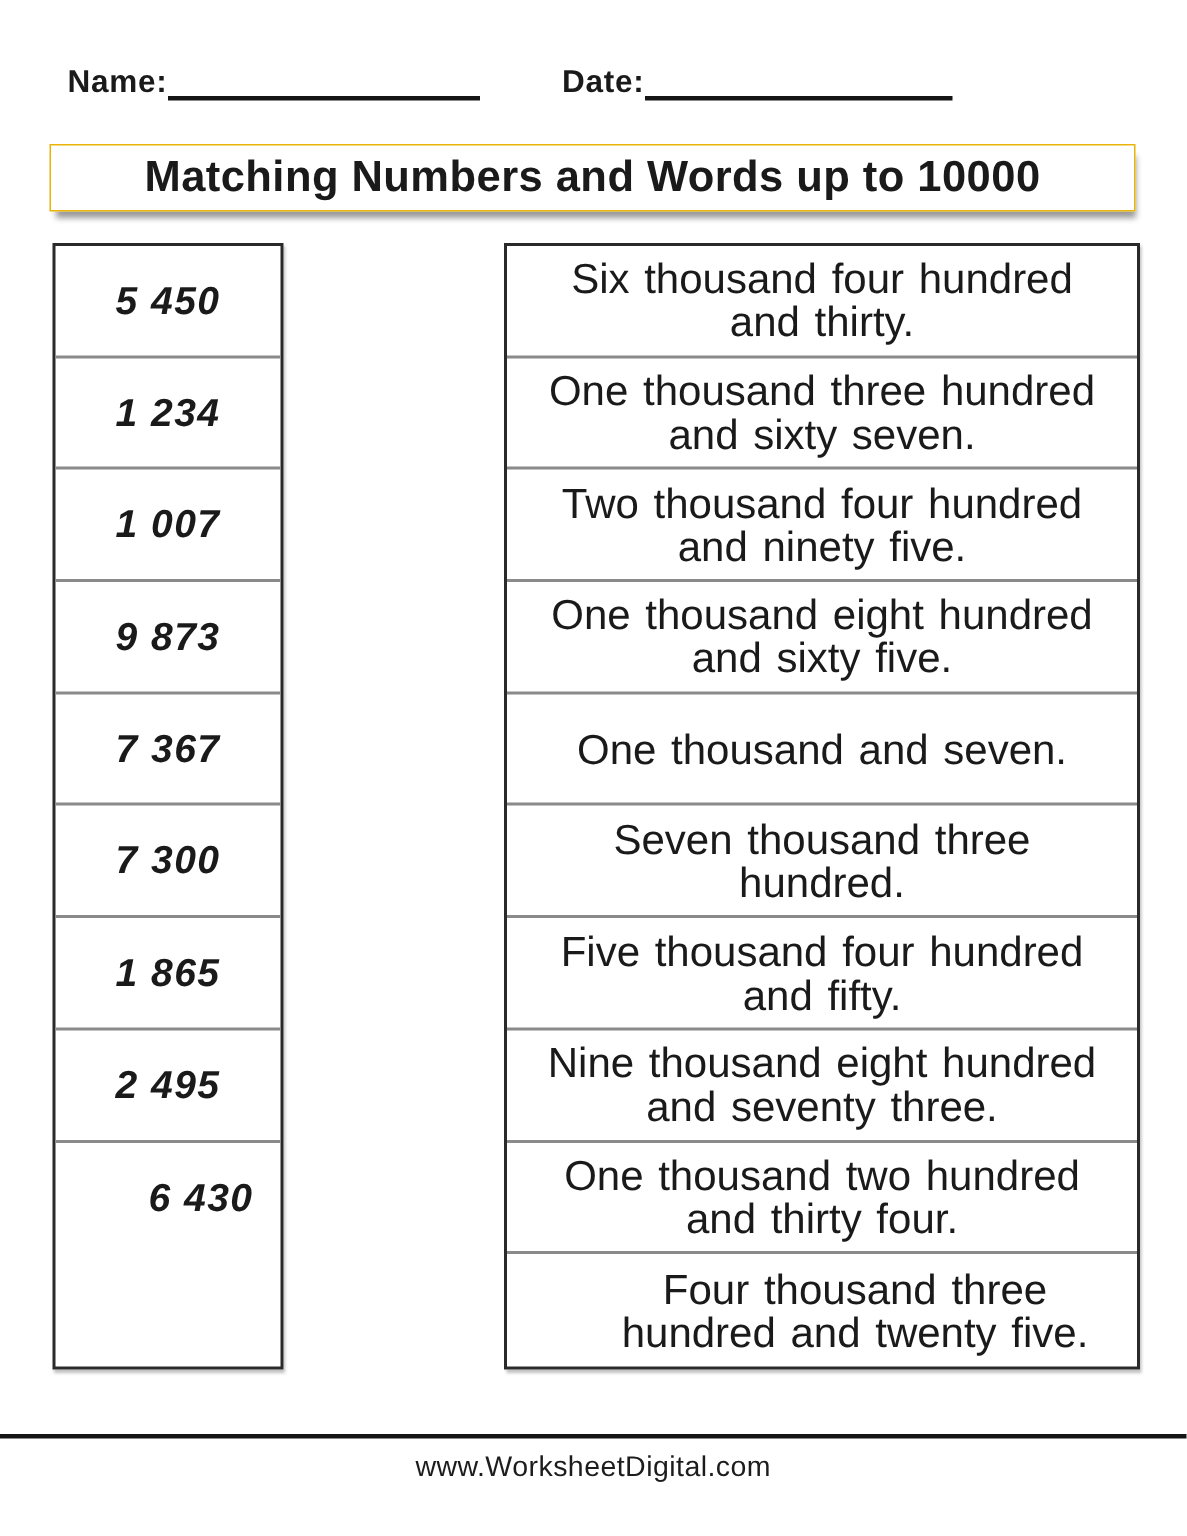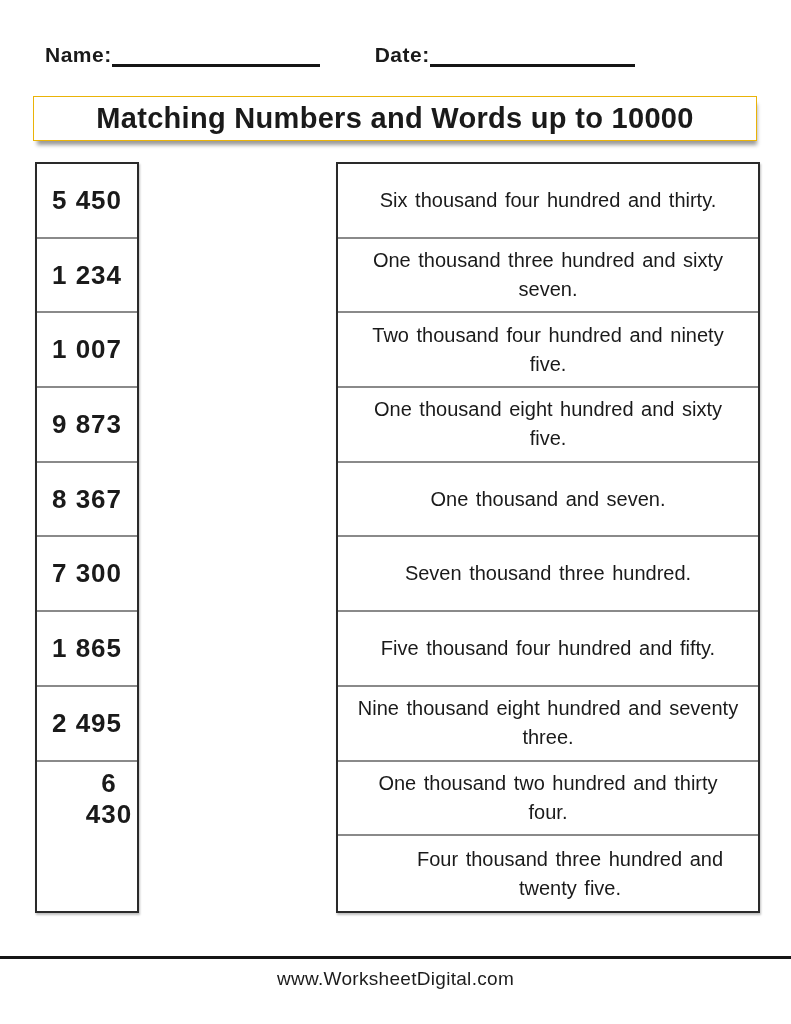--- a/index.html
+++ b/index.html
@@ -62,42 +62,43 @@
     height: 751px;
     background: #ffffff;
     border: 2px solid #2a2a2a;
     box-sizing: border-box;
     display: grid;
     grid-template-rows: repeat(10, 1fr);
     box-shadow: 1px 2px 2px rgba(0,0,0,0.25);
   }
   .numbers-col {
     left: 35px;
-    width: 104px;
+    width: 154px;
+    font-style: italic;
   }
   .words-col {
     left: 336px;
     width: 424px;
   }
   .cell {
     display: flex;
     align-items: center;
     justify-content: center;
     text-align: center;
     border-bottom: 2px solid #8a8a8a;
     box-sizing: border-box;
   }
   .cell:last-child { border-bottom: none; margin-left: 44px; }
   .num-cell {
     font-size: 26px;
     font-weight: 700;
     letter-spacing: 1px;
   }
   .word-cell {
-    font-size: 20px;
+    font-size: 28px;
     font-weight: 500;
     line-height: 29px;
     padding: 0 19px;
     word-spacing: 2px;
   }
 
   
   .footer-divider {
     position: absolute;
     left: 0;
@@ -130,21 +131,21 @@
 
 <div class="title-bar">
   <span>Matching Numbers and Words up to 10000</span>
 </div>
 
 <div class="col numbers-col">
   <div class="cell num-cell">5 450</div>
   <div class="cell num-cell">1 234</div>
   <div class="cell num-cell">1 007</div>
   <div class="cell num-cell">9 873</div>
-  <div class="cell num-cell">8 367</div>
+  <div class="cell num-cell">7 367</div>
   <div class="cell num-cell">7 300</div>
   <div class="cell num-cell">1 865</div>
   <div class="cell num-cell">2 495</div>
   <div class="cell num-cell">6 430</div>
 </div>
 
 <div class="col words-col">
   <div class="cell word-cell">Six thousand four hundred and thirty.</div>
   <div class="cell word-cell">One thousand three hundred and sixty seven.</div>
   <div class="cell word-cell">Two thousand four hundred and ninety five.</div>

